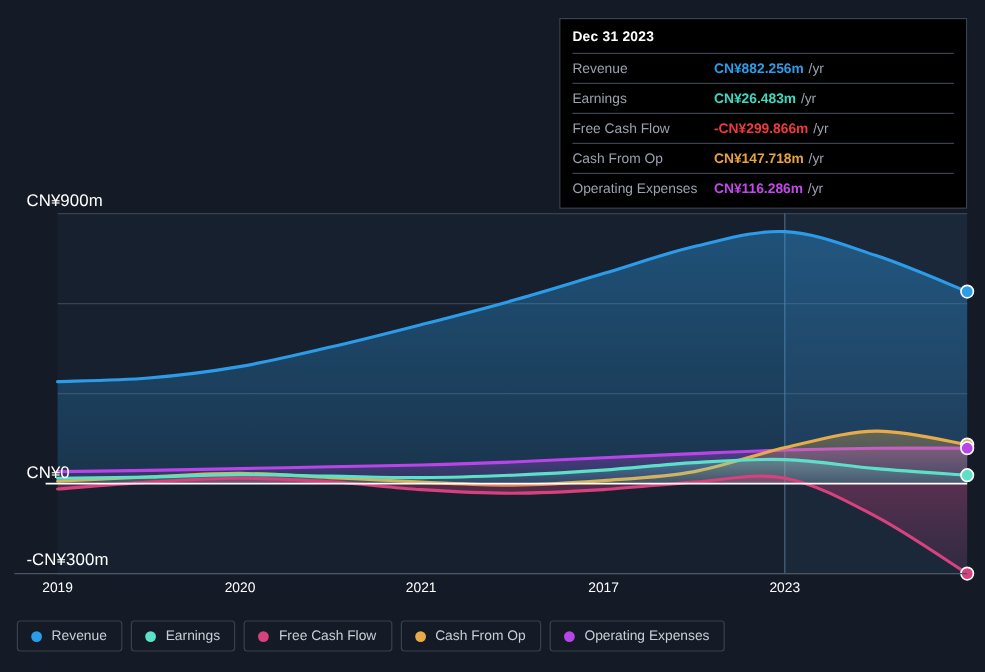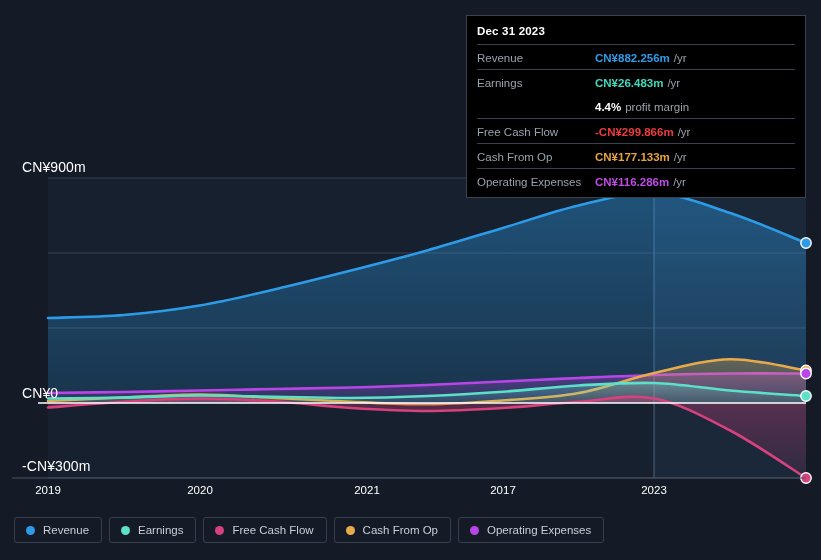--- a/index.html
+++ b/index.html
@@ -169,47 +169,43 @@
       </svg>
   </div>
 
   <div class="axis-label y-top">CN¥900m</div>
   <div class="axis-label y-zero">CN¥0</div>
   <div class="axis-label y-bottom">-CN¥300m</div>
 
   <div id="x-labels">
       <div class="x-label" style="left: 48px;">2019</div>
       <div class="x-label" style="left: 200px;">2020</div>
-      <div class="x-label" style="left: 367px;">2021</div>
+      <div class="x-label" style="left: 351px;">2021</div>
       <div class="x-label" style="left: 503px;">2017</div>
       <div class="x-label" style="left: 654px;">2023</div>
     </div>
 
   <div class="tooltip">
     <div class="tt-title">Dec 31 2023</div>
     <div id="tt-rows">
         <div class="tt-row">
           <div class="tt-label">Revenue</div>
           <div><span class="tt-val" style="color: rgb(45, 156, 232);">CN¥882.256m</span><span class="tt-suffix">/yr</span></div>
         </div>
         <div class="tt-row">
           <div class="tt-label">Earnings</div>
           <div><span class="tt-val" style="color: rgb(63, 217, 189);">CN¥26.483m</span><span class="tt-suffix">/yr</span></div>
         </div>
-        <div class="tt-row noline">
-          <div class="tt-spacer"></div>
-          <div><span class="tt-val" style="color: rgb(255, 255, 255);">4.4%</span><span class="tt-suffix">profit margin</span></div>
-        </div>
         <div class="tt-row">
           <div class="tt-label">Free Cash Flow</div>
           <div><span class="tt-val" style="color: rgb(239, 59, 59);">-CN¥299.866m</span><span class="tt-suffix">/yr</span></div>
         </div>
         <div class="tt-row">
           <div class="tt-label">Cash From Op</div>
-          <div><span class="tt-val" style="color: rgb(232, 163, 60);">CN¥177.133m</span><span class="tt-suffix">/yr</span></div>
+          <div><span class="tt-val" style="color: rgb(232, 163, 60);">CN¥147.718m</span><span class="tt-suffix">/yr</span></div>
         </div>
         <div class="tt-row">
           <div class="tt-label">Operating Expenses</div>
           <div><span class="tt-val" style="color: rgb(193, 74, 232);">CN¥116.286m</span><span class="tt-suffix">/yr</span></div>
         </div>
       </div>
   </div>
 
   <div class="legend" id="legend">
       <div class="legend-item">

